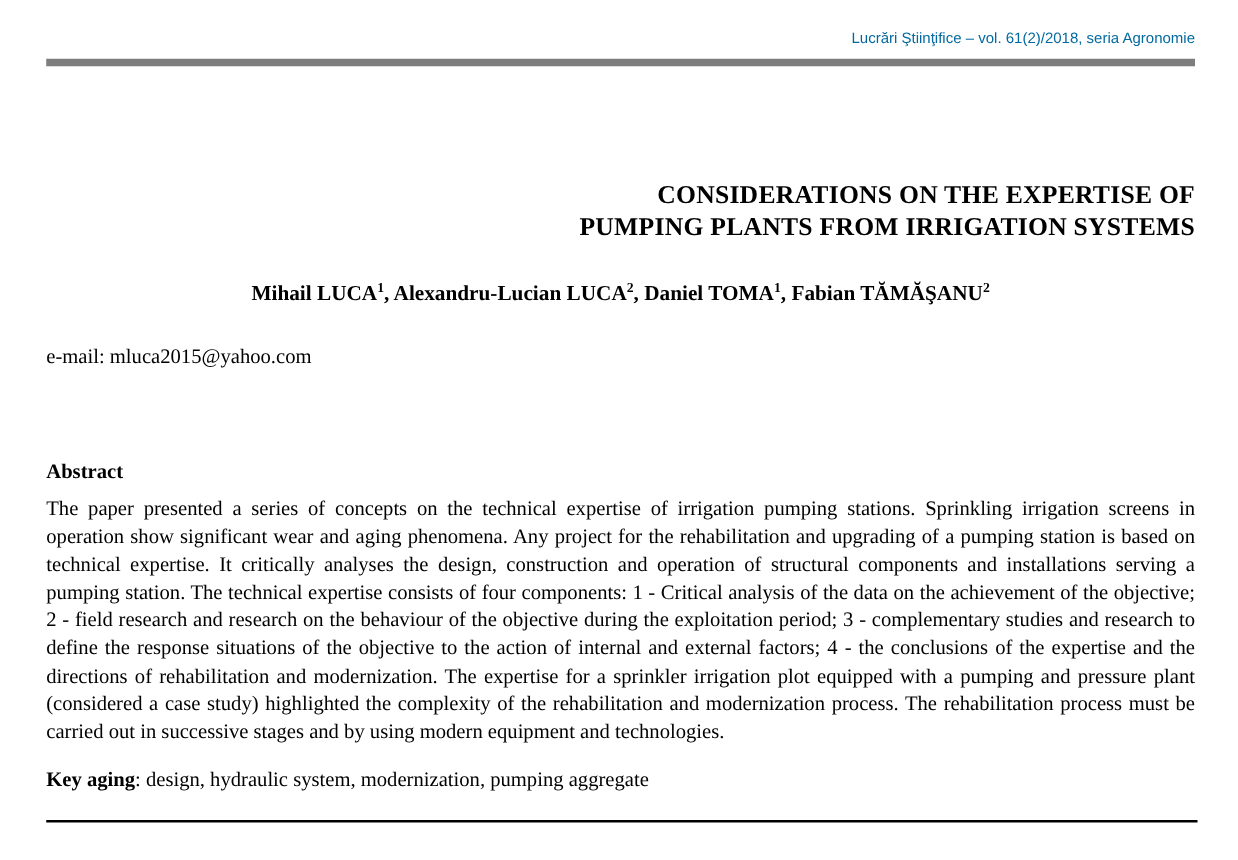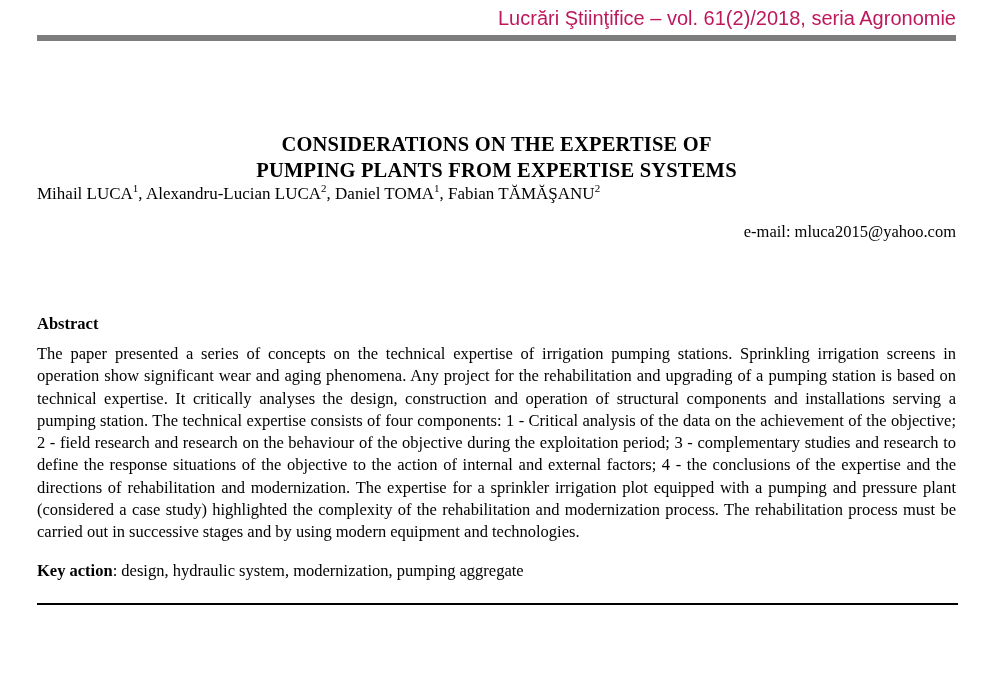--- a/index.html
+++ b/index.html
@@ -14,52 +14,54 @@
     font-family: "Liberation Serif", serif;
     color: #000000;
   }
   .page {
     width: 990px;
     height: 688px;
     box-sizing: border-box;
     padding: 0 34px 0 37px;
   }
   .journal-line {
-    margin-top: 8px;
+    margin-top: 20px;
     text-align: right;
     font-family: "Liberation Sans", sans-serif;
-    font-size: 20px;
+    font-size: 12px;
     line-height: 20px;
-    color: #be185d;
+    color: #0369a1;
   }
   .header-rule {
     margin-top: 7px;
     height: 6px;
     background: #7d7d7d;
   }
   .paper-title {
     margin-top: 90px;
-    text-align: center;
+    text-align: right;
     font-weight: bold;
     font-size: 20.5px;
     line-height: 26px;
     letter-spacing: 0.2px;
   }
   .authors-line {
-    font-weight: normal;
+    margin-top: 29px;
+    text-align: center;
+    font-weight: bold;
     font-size: 17px;
     line-height: 22px;
   }
   .authors-line sup {
     font-size: 11px;
     line-height: 0;
   }
   .email-line {
-    margin-top: 16px;
-    text-align: right;
+    margin-top: 28px;
+    text-align: left;
     font-size: 16.5px;
     line-height: 21px;
   }
   .abstract-heading {
     margin-top: 71px;
     font-weight: bold;
     font-size: 16.5px;
     line-height: 21px;
     text-align: left;
   }
@@ -89,30 +91,30 @@
 <body>
 
 <div class="page">
 
   <div class="journal-line">Lucrări Ştiinţifice – vol. 61(2)/2018, seria Agronomie</div>
 
   <div class="header-rule" style="background: rgb(125, 125, 125);"></div>
 
   <div class="paper-title">
     <div>CONSIDERATIONS ON THE EXPERTISE OF</div>
-    <div>PUMPING PLANTS FROM EXPERTISE SYSTEMS</div>
+    <div>PUMPING PLANTS FROM IRRIGATION SYSTEMS</div>
   </div>
 
   <div class="authors-line"><span>Mihail LUCA<sup>1</sup></span>, <span>Alexandru-Lucian LUCA<sup>2</sup></span>, <span>Daniel TOMA<sup>1</sup></span>, <span>Fabian TĂMĂŞANU<sup>2</sup></span></div>
 
   <div class="email-line">e-mail: mluca2015@yahoo.com</div>
 
   <div class="abstract-heading">Abstract</div>
 
   <div class="abstract-text">The paper presented a series of concepts on the technical expertise of irrigation pumping stations. Sprinkling irrigation screens in operation show significant wear and aging phenomena. Any project for the rehabilitation and upgrading of a pumping station is based on technical expertise. It critically analyses the design, construction and operation of structural components and installations serving a pumping station. The technical expertise consists of four components: 1 - Critical analysis of the data on the achievement of the objective; 2 - field research and research on the behaviour of the objective during the exploitation period; 3 - complementary studies and research to define the response situations of the objective to the action of internal and external factors; 4 - the conclusions of the expertise and the directions of rehabilitation and modernization. The expertise for a sprinkler irrigation plot equipped with a pumping and pressure plant (considered a case study) highlighted the complexity of the rehabilitation and modernization process. The rehabilitation process must be carried out in successive stages and by using modern equipment and technologies.</div>
 
   <div class="keywords-line">
-    <span class="kw-label">Key action</span><span>: design, hydraulic system, modernization, pumping aggregate</span>
+    <span class="kw-label">Key aging</span><span>: design, hydraulic system, modernization, pumping aggregate</span>
   </div>
 
   <div class="footnote-rule" style="background: rgb(0, 0, 0);"></div>
 
 </div>
 
 </body></html>

